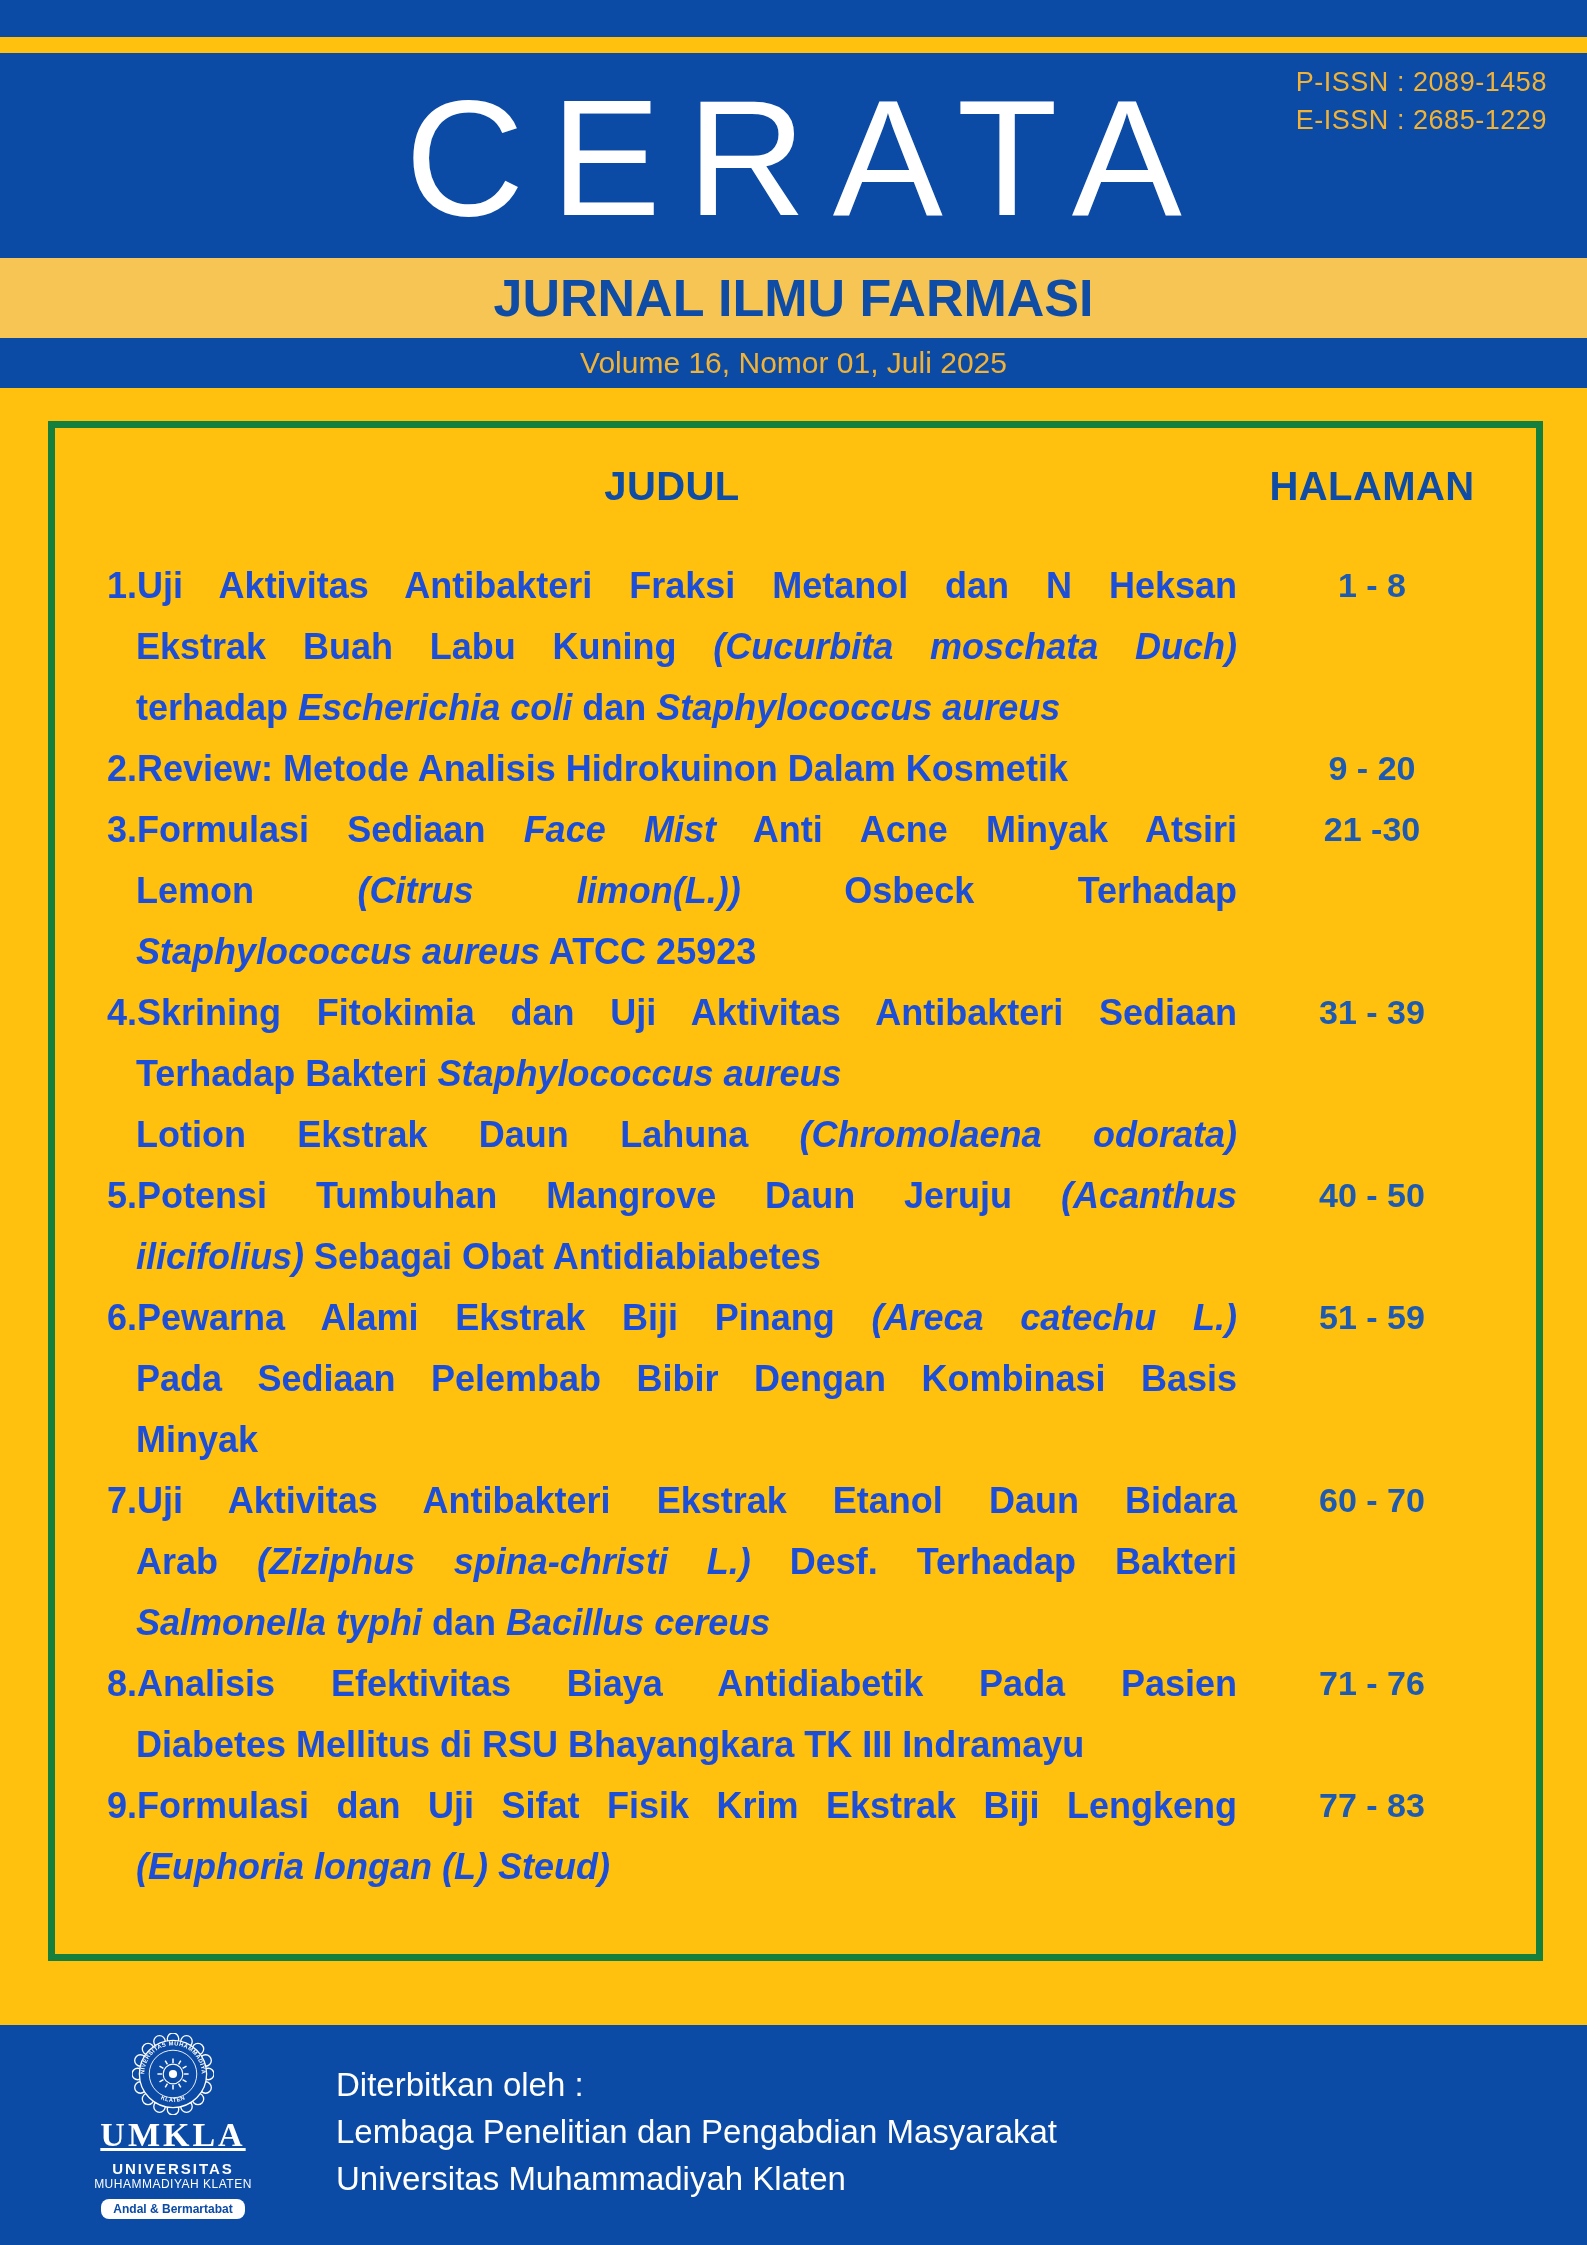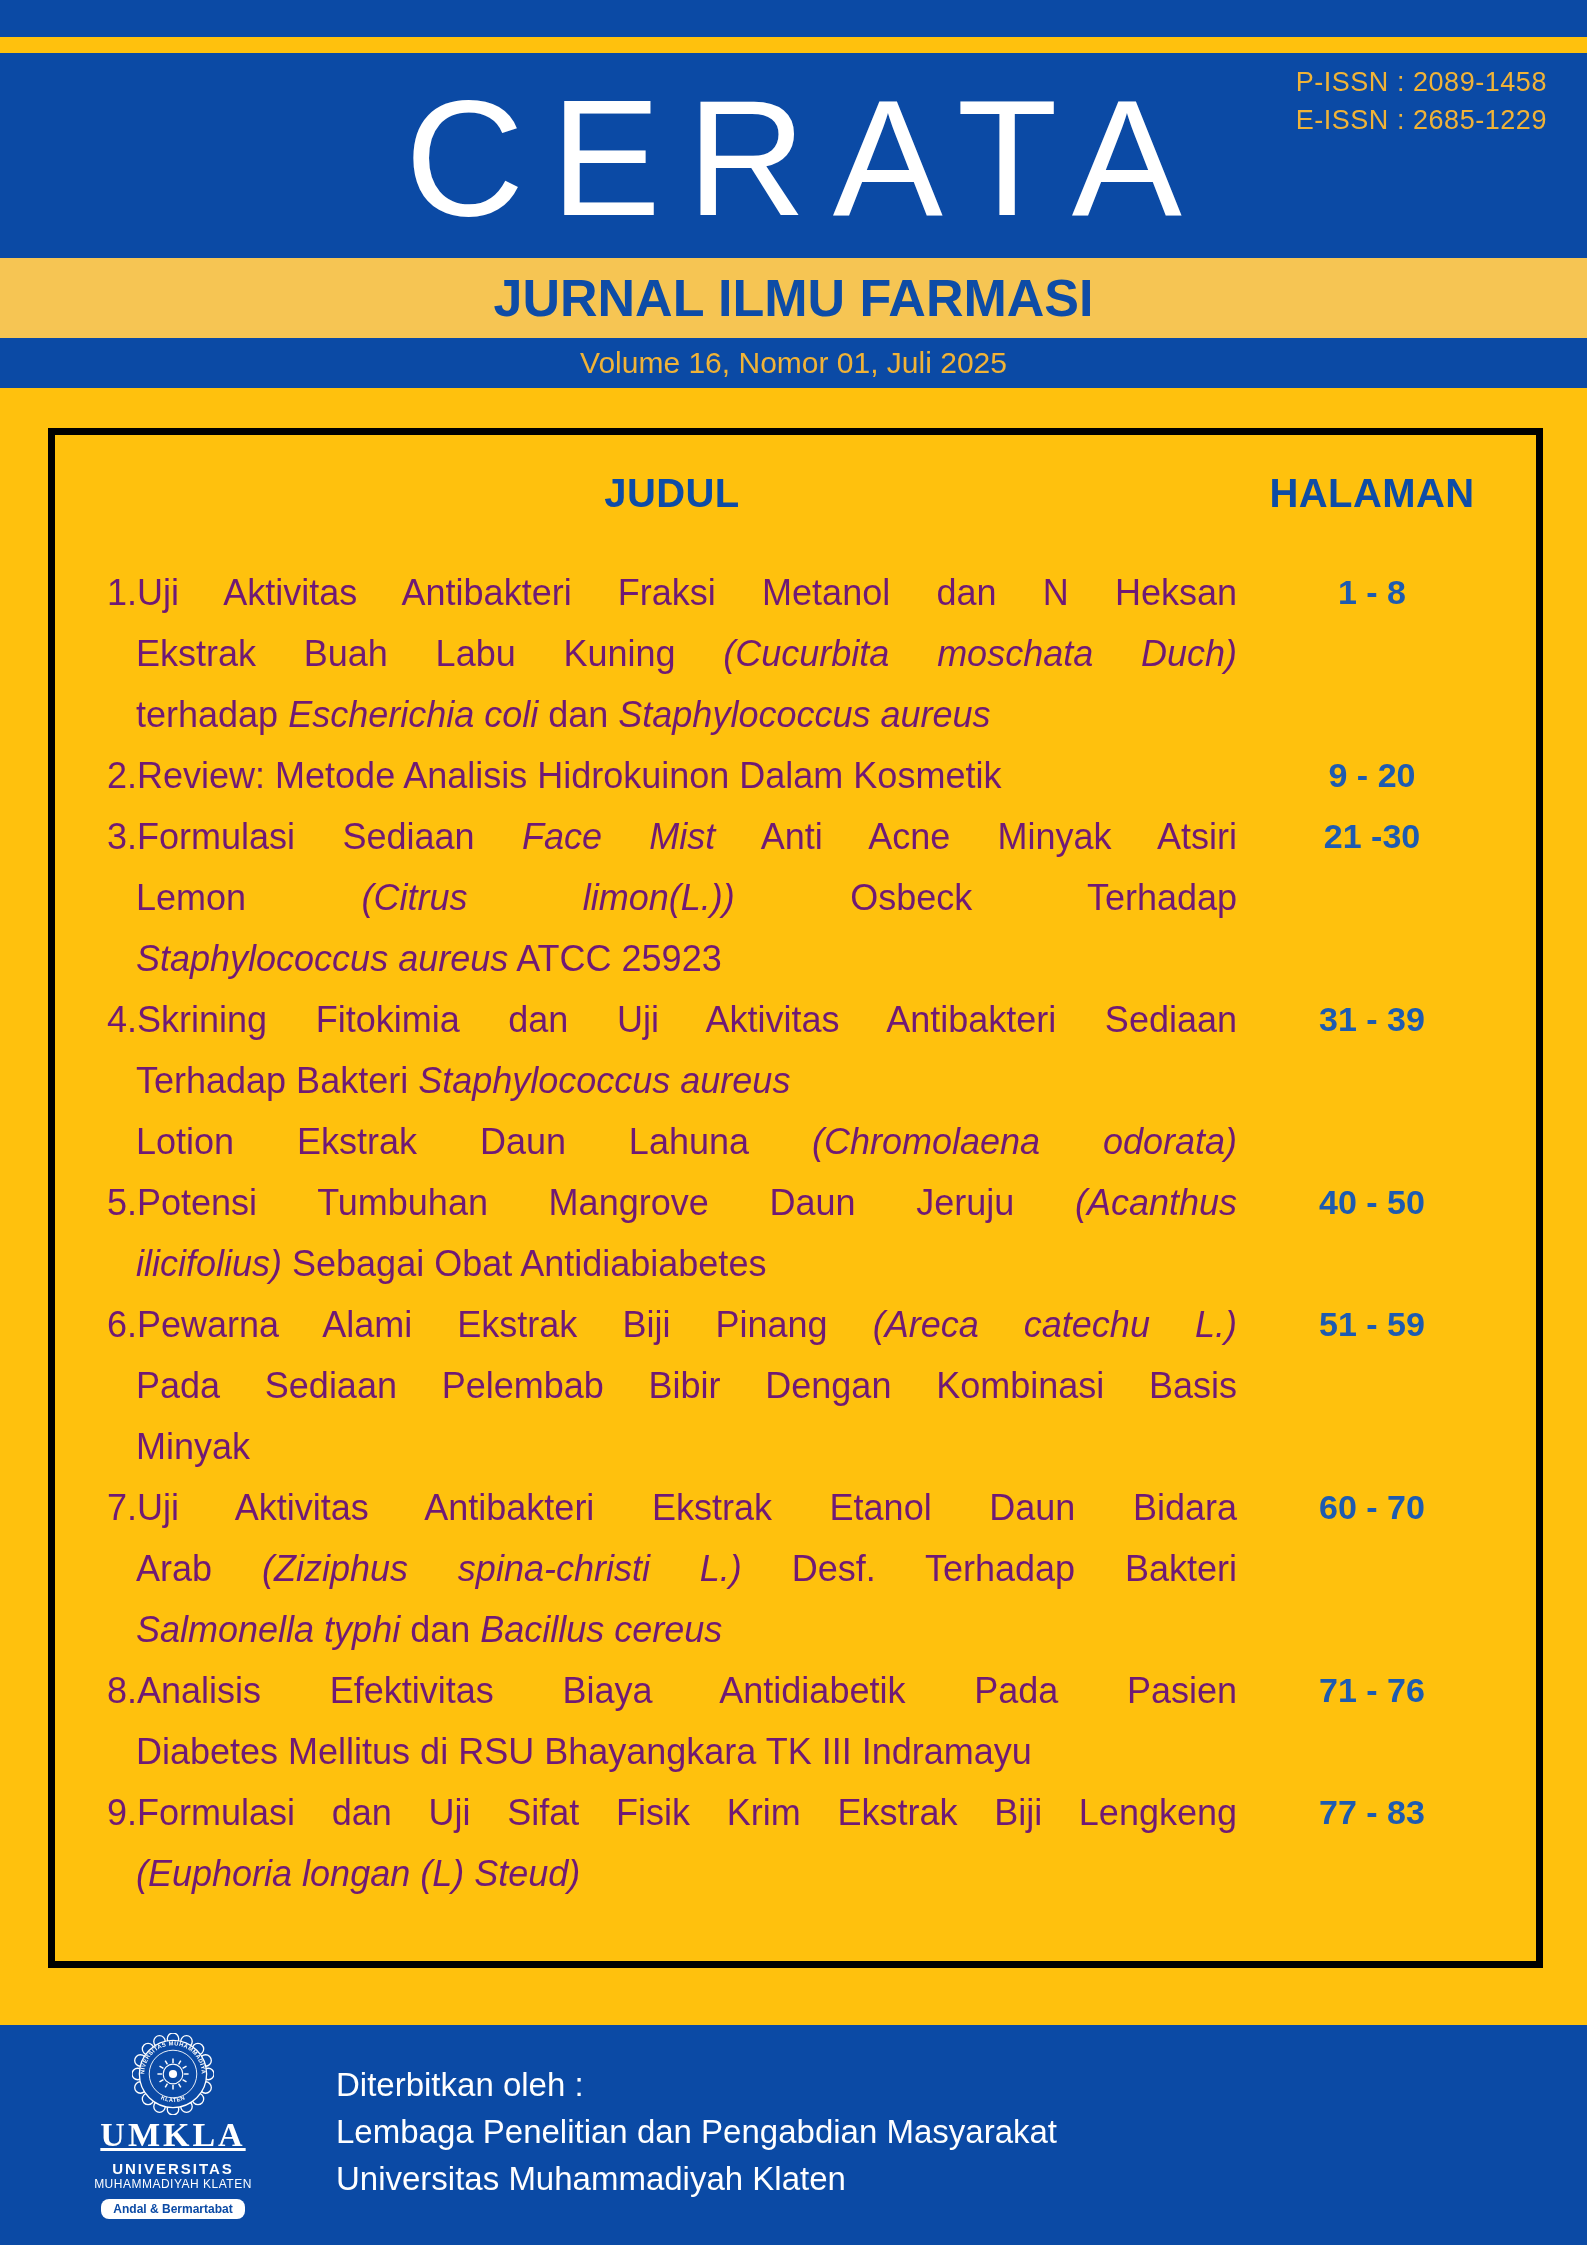--- a/index.html
+++ b/index.html
@@ -26,35 +26,35 @@
   }
   .subtitle { color:#0E4CA6; font-size:52px; font-weight:bold; }
   .volband {
     height:50px; background:#0B4AA5;
     display:flex; align-items:center; justify-content:center;
     color:#F0B337; font-size:30px;
   }
   
   .bodyarea { position:relative; height:1637px; background:#FFC10D; }
   .tocbox {
-    position:absolute; left:48px; top:40px;
-    width:1481px; height:1526px; border:7px solid #000000;
+    position:absolute; left:48px; top:33px;
+    width:1481px; height:1526px; border:7px solid #15803d;
   }
   .tochead { display:flex; margin-top:36px; padding:0 59px 0 52px; }
   .thc {
     width:1130px; text-align:center;
     color:#0E4CA6; font-weight:bold; font-size:40px; letter-spacing:0.01em;
   }
   .thp {
     width:210px; margin-left:30px; text-align:center;
     color:#0E4CA6; font-weight:bold; font-size:40px; letter-spacing:0.01em;
   }
   #toc-list { margin-top:46px; padding:0 59px 0 52px; }
   .toc-row { display:flex; align-items:flex-start; }
-  .tt { width:1130px; color:#701a75; font-size:36px; }
+  .tt { width:1130px; color:#1d4ed8; font-size:36px;font-weight:bold; }
   .tt .line { line-height:61px; text-justify:inter-word; }
   .jl { text-align:justify; text-align-last:justify; }
   .ll { text-align:left; }
   .cont { padding-left:29px; }
   .it { font-style:italic; }
   .tp {
     width:210px; margin-left:30px; text-align:center;
     color:#1E5BB0; font-weight:bold; font-size:34px; line-height:61px;
   }
   

